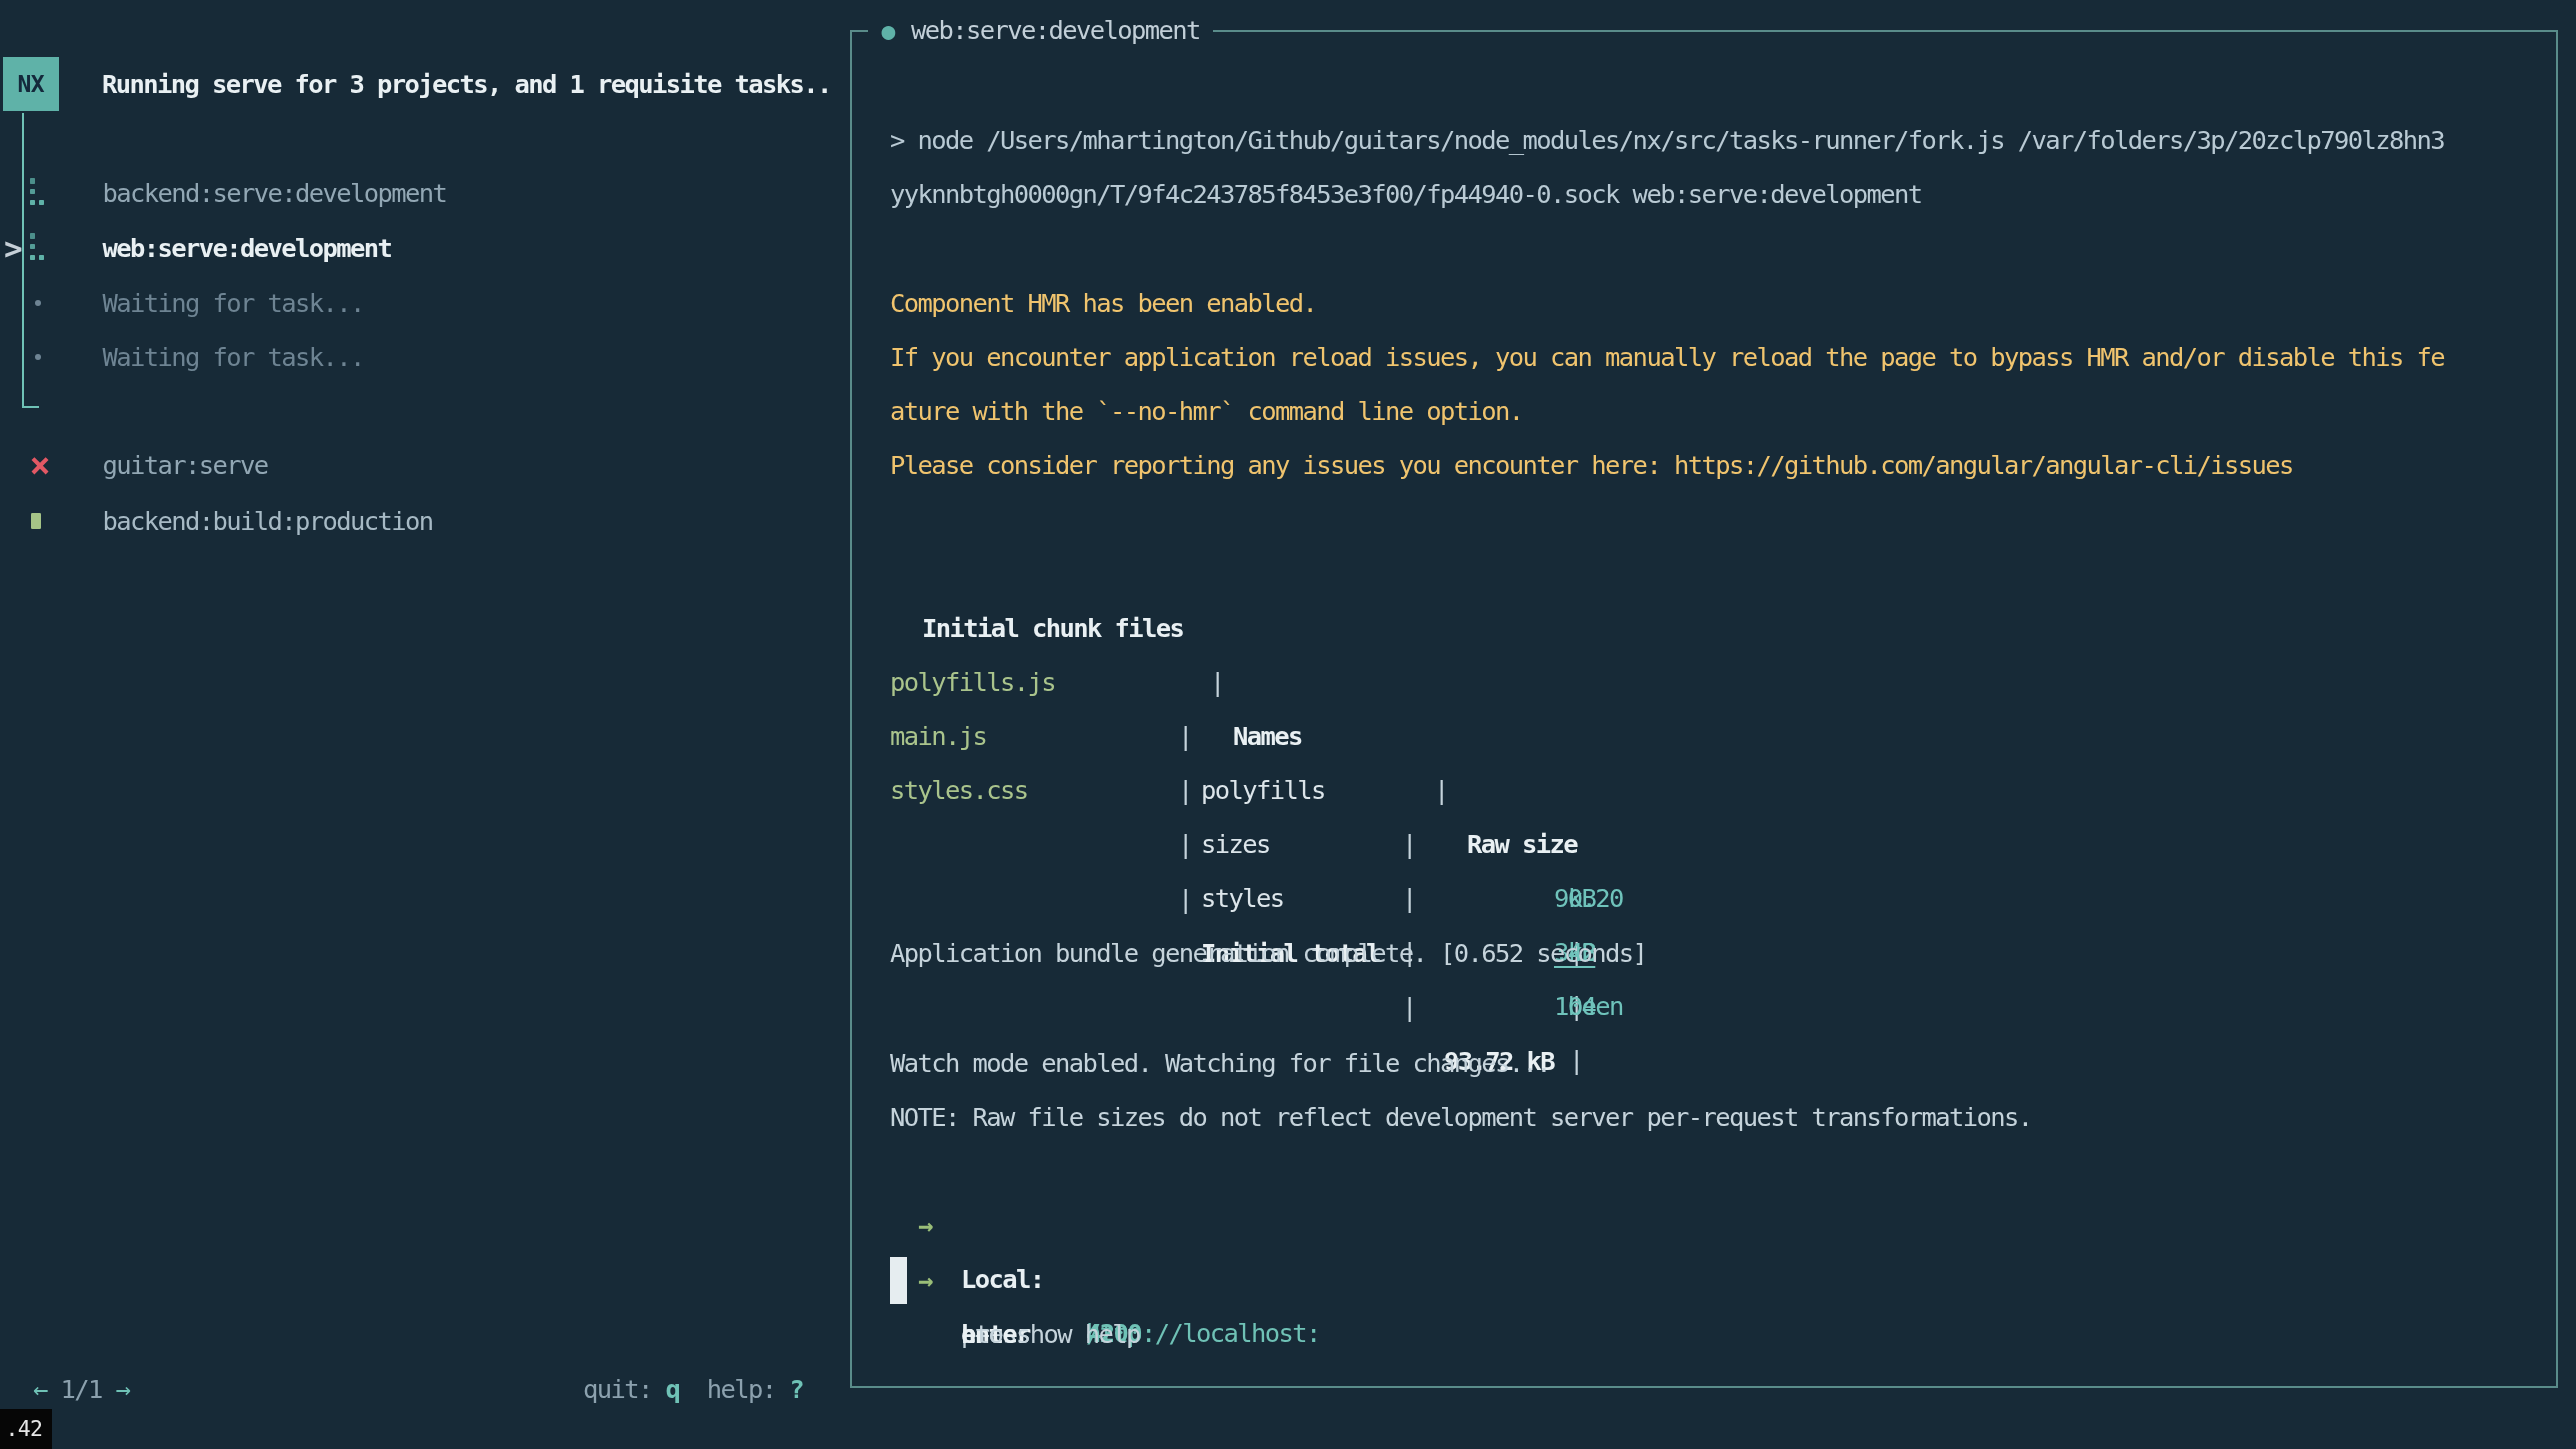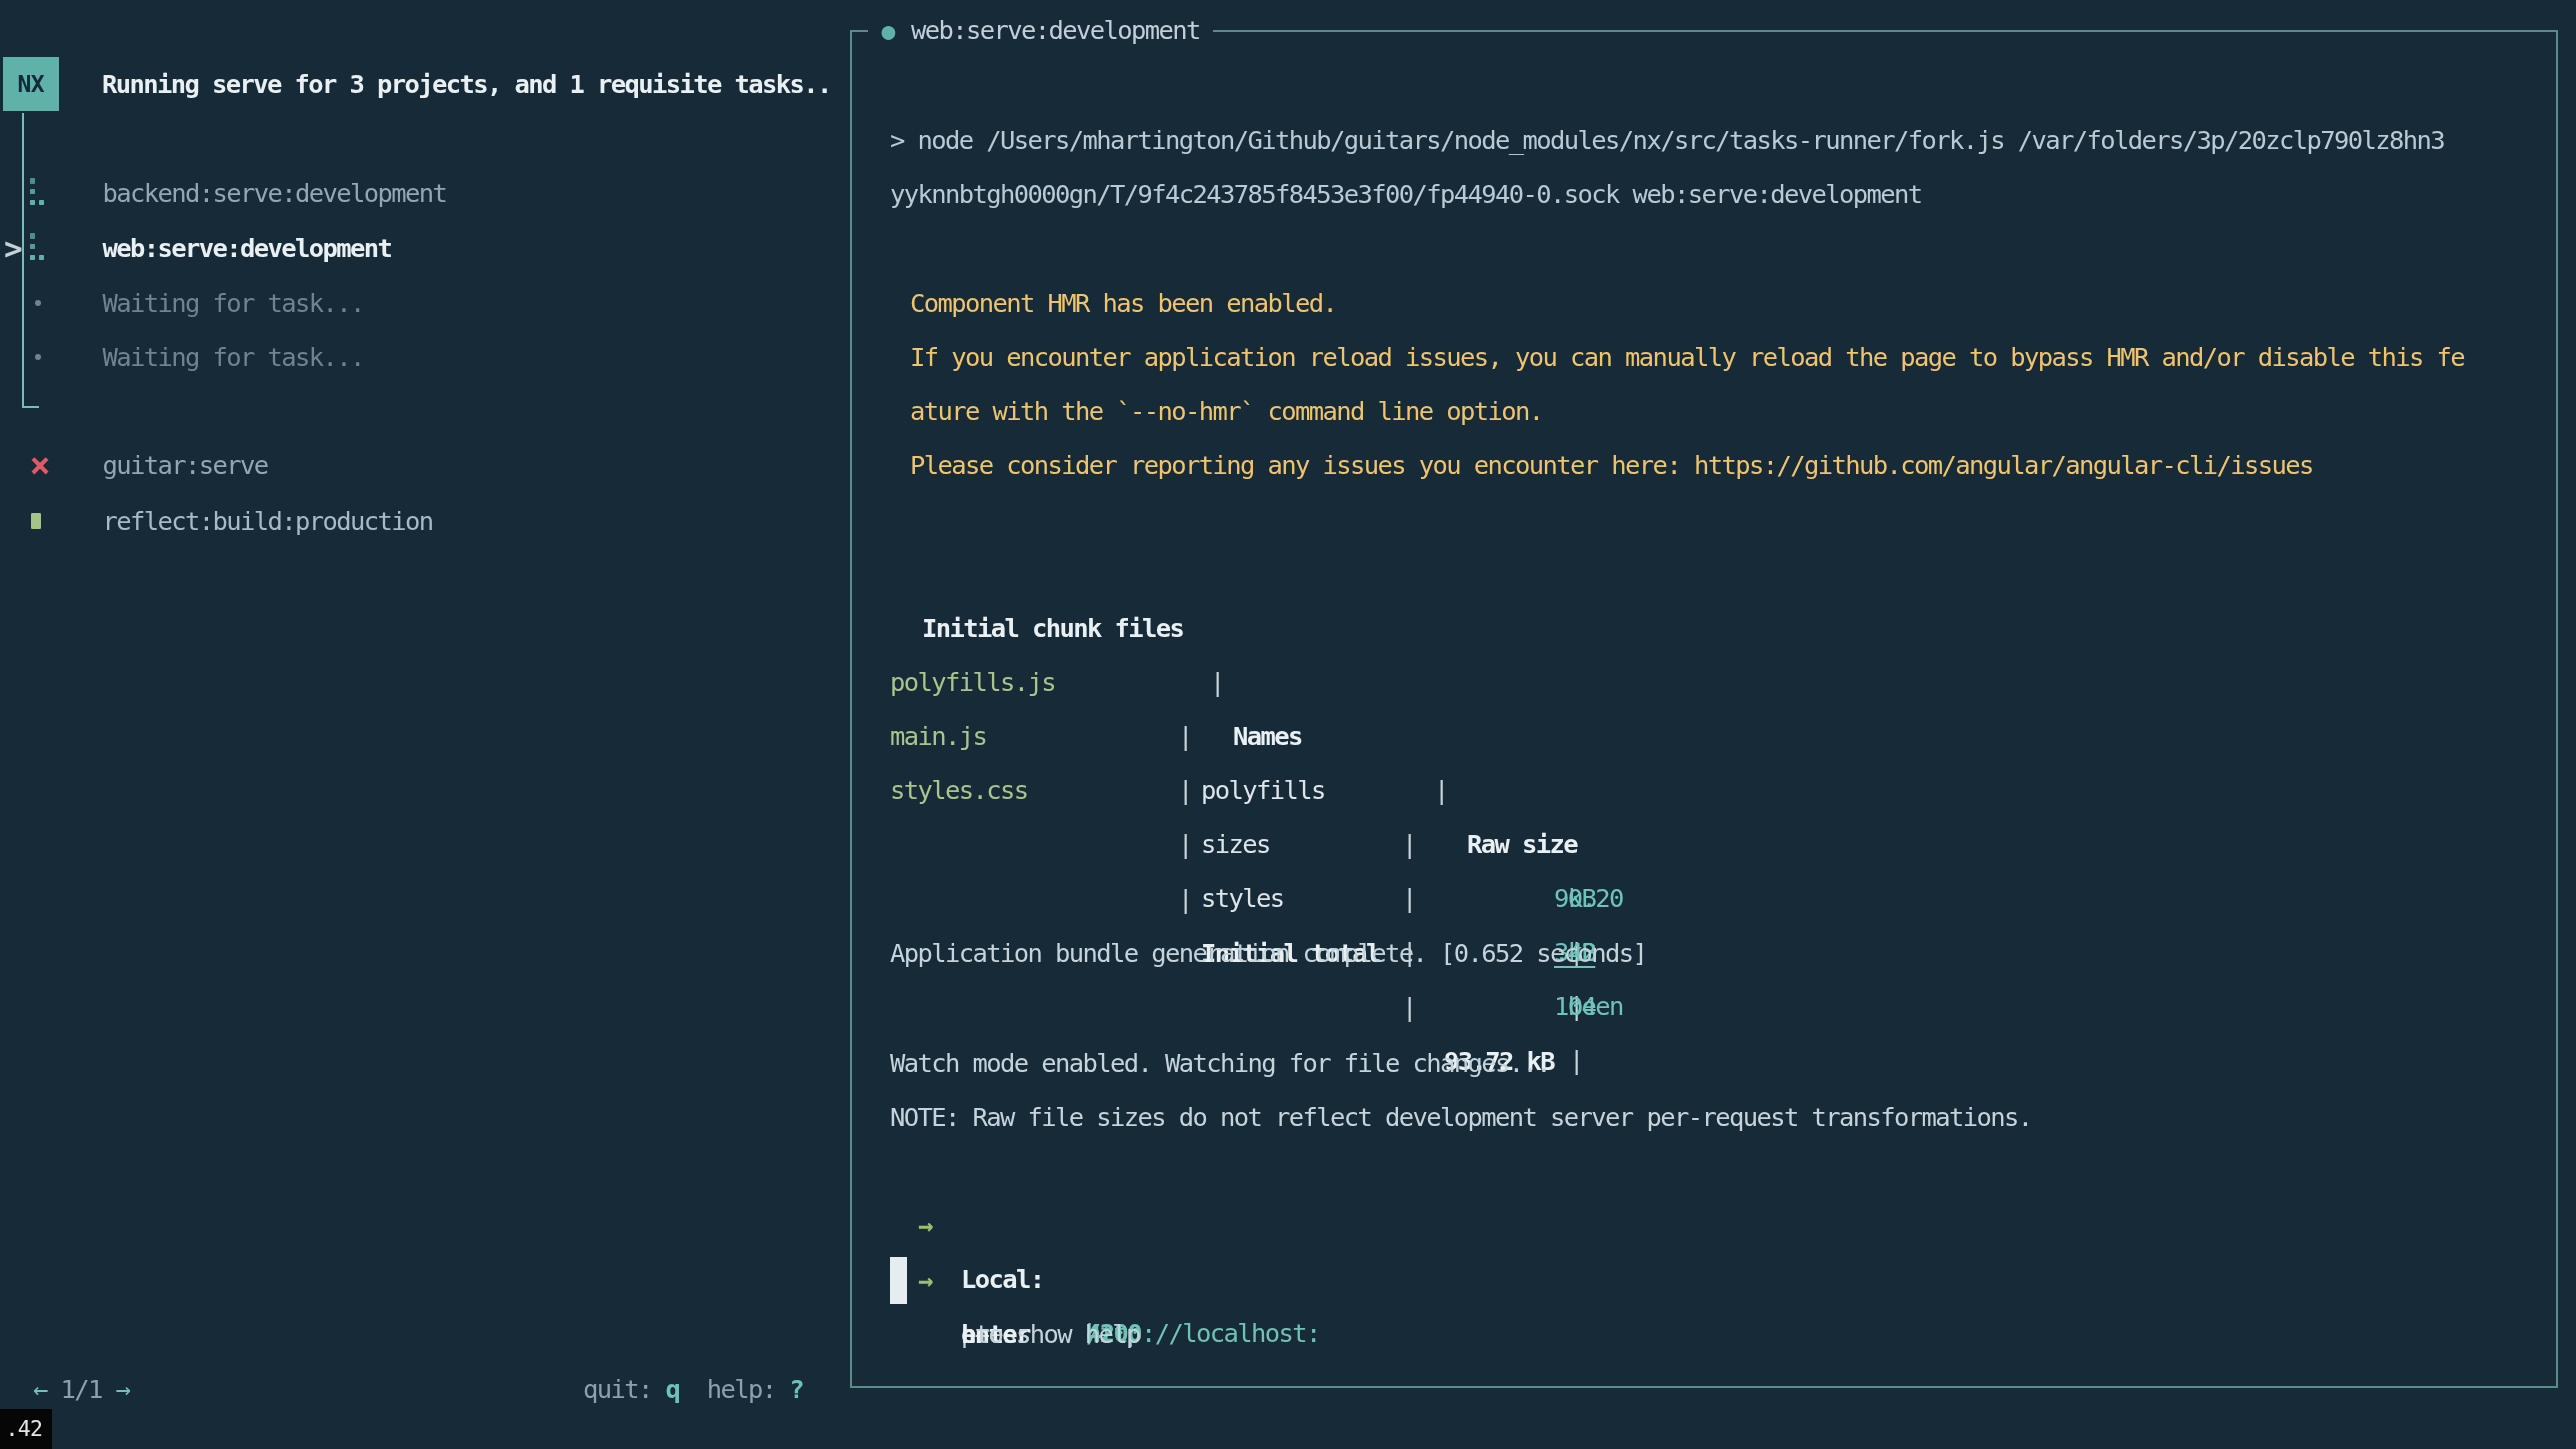--- a/index.html
+++ b/index.html
@@ -29,21 +29,21 @@
     letter-spacing:-1.6px;
     color:var(--fg);
     position:relative;
   }
   .abs{position:absolute;}
   .line{position:absolute;height:54px;line-height:54px;white-space:pre;}
   .b{font-weight:bold;}
   .bright{color:var(--fg-bright);}
   .dim{color:var(--fg-dim);}
   .dimmer{color:var(--fg-dimmer);}
-  .yellow{color:var(--yellow);margin-left:20px;}
+  .yellow{color:var(--yellow);}
   .teal{color:var(--teal);}
   .cmd{color:var(--fg-cmd);}
 
   
   .nx-logo{
     left:2.7px;top:57px;width:56px;height:54px;
     background:var(--teal-logo);color:var(--navy);
     font-weight:bold;font-size:23px;line-height:54px;text-align:center;
     letter-spacing:-0.7px;
   }
@@ -156,21 +156,21 @@
     <span class="task-icon">
         <span class="cross">×</span>
       </span>
     <span class="dim">guitar:serve</span>
   </div>
 
   <div class="abs task-row" style="top:494px;">
     <span class="task-icon">
         <span class="sq"></span>
       </span>
-    <span style="color:var(--fg-build);">reflect:build:production</span>
+    <span style="color:var(--fg-build);">backend:build:production</span>
   </div>
 
   <div class="line footer-pager"><span class="teal">←</span><span class="pager-num"> </span><span class="pager-num">1/1</span><span class="pager-num"> </span><span class="teal">→</span></div>
 
   <div class="line footer-keys"><span>quit: </span><span class="teal b">q</span><span>  help: </span><span class="teal b">?</span></div>
 
   <div class="abs badge">.42</div>
 
   <div class="abs panel-border"></div>
   <div class="abs panel-title"><span class="dot">●</span><span>web:serve:development</span></div>

